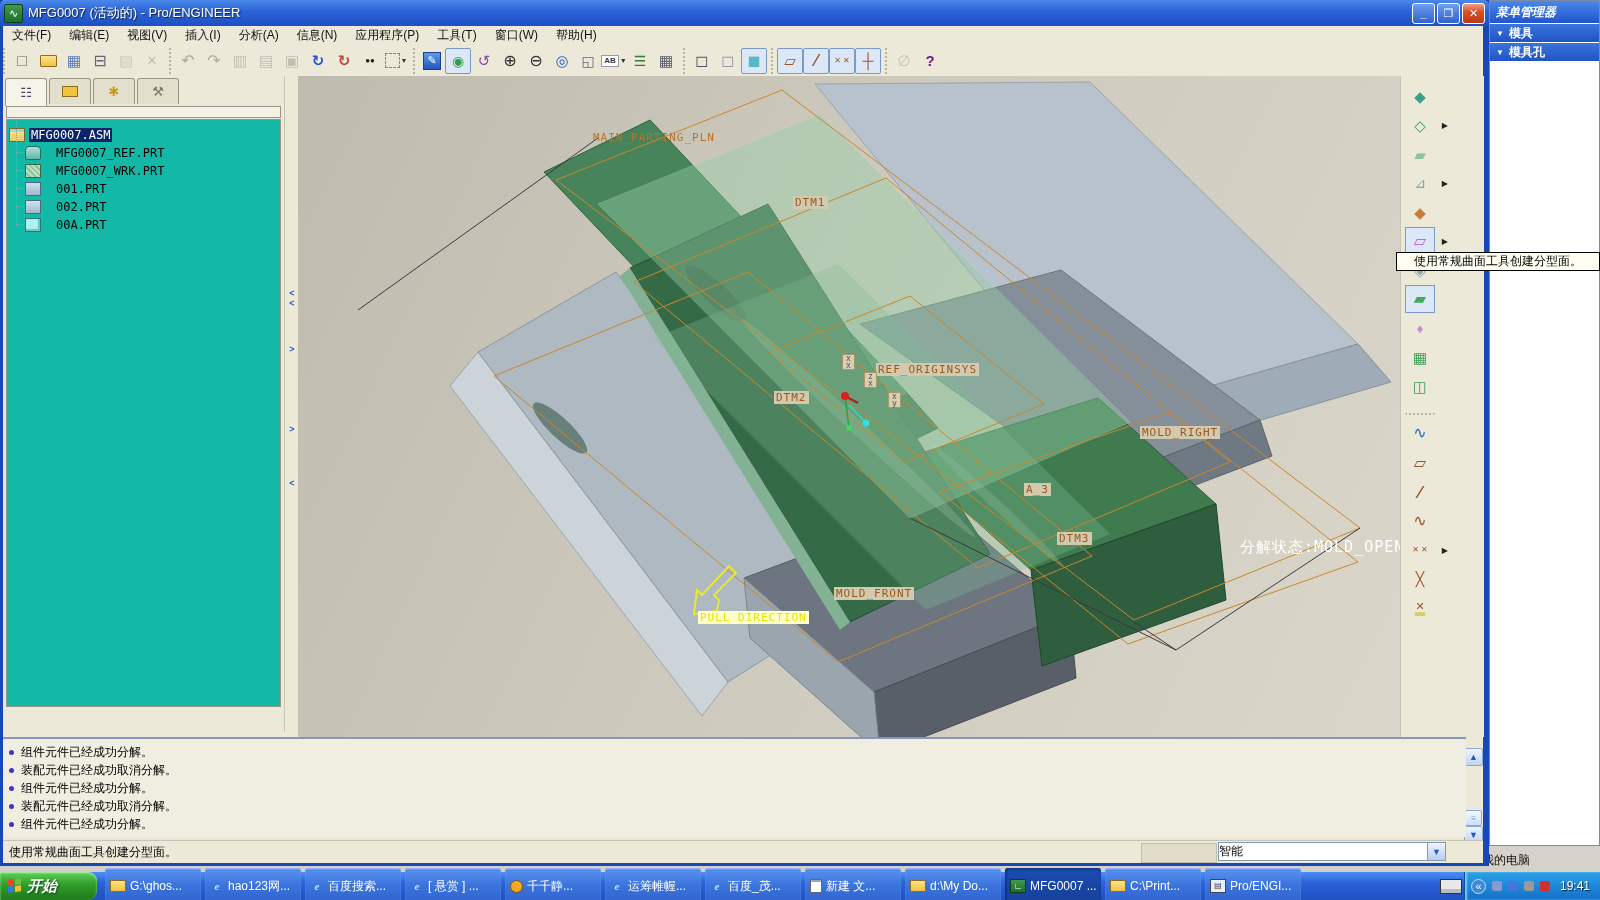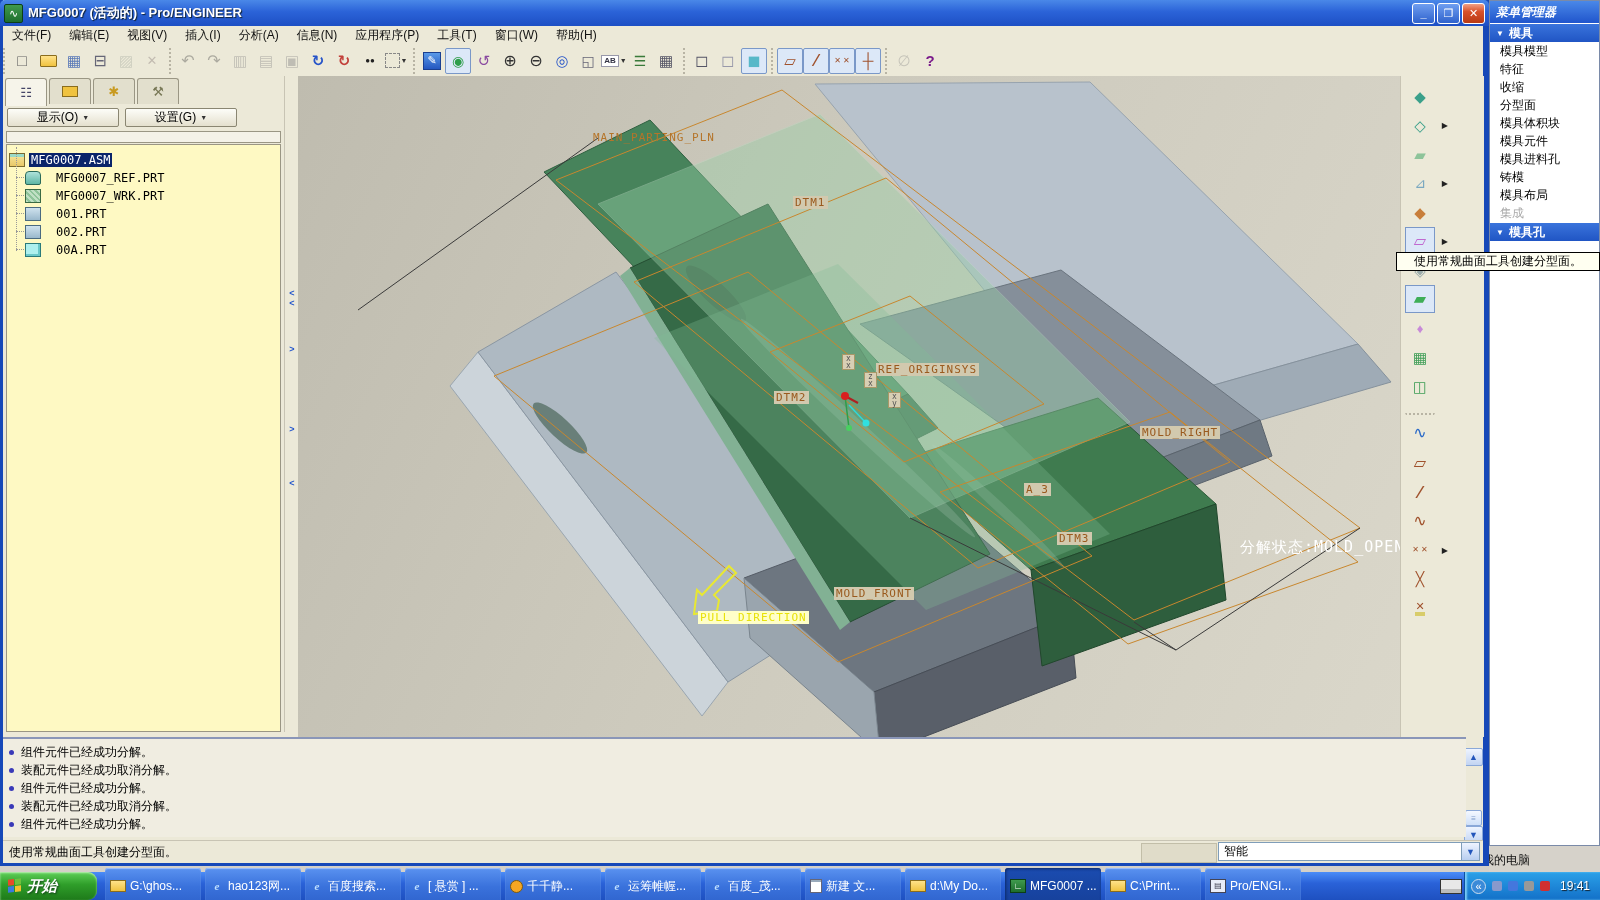--- a/index.html
+++ b/index.html
@@ -4,21 +4,21 @@
 <style>
   html,body{margin:0;padding:0;}
   body{font-family:"Liberation Sans","DejaVu Sans",sans-serif;font-size:12px;background:#3a6ea5;}
   #screen{position:relative;width:1600px;height:900px;overflow:hidden;background:#d4d0c8;}
   .abs{position:absolute;}
 
   
   #app{left:0;top:0;width:1489px;height:866px;background:#ece9d8;border-left:3px solid #1648b8;border-right:6px solid #1648b8;border-bottom:4px solid #1648b8;box-sizing:border-box;}
   #titlebar{left:0;top:0;width:1489px;height:26px;background:linear-gradient(#4a88e8,#2b63d8 45%,#1d4fc4);display:flex;align-items:center;padding:0 4px;box-sizing:border-box;border-radius:5px 5px 0 0;}
   #titlebar .app-ico{width:17px;height:17px;background:linear-gradient(#3f9a4d,#1f6e2e);border:1px solid #0c3f16;border-radius:2px;color:#fff;font-size:11px;display:flex;align-items:center;justify-content:center;margin-right:5px;}
-  #title-text{color:#fff;font-weight:bold;font-size:13px;text-shadow:1px 1px 1px #123;flex:1;}
+  #title-text{color:#fff;font-weight:normal;font-size:13px;text-shadow:1px 1px 1px #123;flex:1;}
   .winbtn{width:21px;height:19px;margin-left:2px;border:1px solid #fff;border-radius:3px;color:#fff;font-size:11px;font-weight:bold;display:flex;align-items:center;justify-content:center;background:linear-gradient(#6f9ef0,#2f62cc);}
   .winbtn.close{background:linear-gradient(#f0a086,#d8512a 40%,#b83a14);}
 
   
   #menubar{left:3px;top:26px;width:1480px;height:19px;display:flex;align-items:center;background:#ece9d8;border-bottom:1px solid #d8d4c4;}
   .menu-item{padding:12px 9px;color:#111;cursor:default;}
 
   
   #toolbar{left:3px;top:45px;width:1480px;height:31px;display:flex;align-items:center;background:#ece9d8;border-bottom:1px solid #c8c4b4;}
   .tgroup{display:flex;align-items:center;padding:0 4px;border-left:2px dotted #b8b4a4;height:26px;}
@@ -70,21 +70,21 @@
   .nav-tab{width:40px;height:25px;border:1px solid #9a9684;border-bottom:none;border-radius:3px 3px 0 0;background:#e2dfcd;display:flex;align-items:center;justify-content:center;font-size:13px;}
   .nav-tab.active{background:#f6f4ea;height:27px;}
   .tree-tab-icon{color:#446;}
   .folder-tab-icon{width:14px;height:9px;background:#f0c340;border:1px solid #8a6d1e;}
   .star-tab-icon{color:#c89a20;}
   .tools-tab-icon{color:#775;}
   #nav-btnrow{display:flex;gap:6px;padding:3px 4px;}
   .nav-btn{flex:0 0 auto;width:110px;height:17px;border:1px solid #8a8672;border-radius:2px;background:linear-gradient(#fdfdf8,#e4e0ce);display:flex;align-items:center;justify-content:center;gap:4px;}
   .nav-btn::after{content:"▼";font-size:7px;color:#333;}
   #nav-strip{margin:1px 3px;height:10px;background:#f4f2e8;border:1px solid #9a9684;}
-  #model-tree{margin:1px 3px;height:588px;background:#fef9c3;border:1px solid #9a9684;padding:6px 2px;overflow:hidden;box-sizing:border-box;font-family:"DejaVu Sans Mono","Liberation Mono",monospace;font-size:12px;}
+  #model-tree{margin:1px 3px;height:588px;background:#14b8a6;border:1px solid #9a9684;padding:6px 2px;overflow:hidden;box-sizing:border-box;font-family:"DejaVu Sans Mono","Liberation Mono",monospace;font-size:12px;}
   .tree-row{display:flex;align-items:center;height:18px;gap:4px;}
   .tree-row .ticon{width:14px;height:12px;flex:0 0 auto;}
   .tree-row.child{margin-left:16px;position:relative;gap:15px;}
   .tree-row.child::before{content:"";position:absolute;left:-9px;top:8px;width:8px;border-top:1px dotted #999;}
   #tree-kids{position:relative;}
   #tree-kids::before{content:"";position:absolute;left:7px;top:-4px;bottom:8px;border-left:1px dotted #999;}
   .tree-label{white-space:nowrap;}
   .tree-row.selected .tree-label{background:#0a246a;color:#fff;padding:0 2px;}
   .assembly-icon{background:linear-gradient(#f8e8a0,#e8c868);border:1px solid #7a6a30;box-shadow:inset 0 3px #9adac8;}
   .ref-part-icon{background:linear-gradient(#aee2da,#5fb7a5);border:1px solid #2a6a5a;border-radius:4px 4px 2px 2px;}
@@ -135,21 +135,21 @@
   .sb-btn{width:17px;height:16px;background:linear-gradient(#eef4ff,#c2d4f2);border:1px solid #8aa8d8;border-radius:2px;color:#2255bb;font-size:9px;display:flex;align-items:center;justify-content:center;}
   .sb-thumb{width:15px;height:14px;background:linear-gradient(#f4f8ff,#cfe0f8);border:1px solid #8aa8d8;border-radius:2px;color:#7a98c8;font-size:8px;display:flex;align-items:center;justify-content:center;}
 
   
   #messages{left:3px;top:737px;width:1463px;height:100px;background:#f0ede1;border-top:2px solid #8a96b8;padding:4px 6px;box-sizing:border-box;overflow:hidden;}
   .msg-row{display:flex;align-items:center;height:18px;gap:7px;color:#000;}
   .msg-row .bullet{width:5px;height:5px;border-radius:50%;background:#3a3ab8;flex:0 0 auto;}
   #statusbar{left:3px;top:840px;width:1480px;height:22px;background:#ece9d8;border-top:1px solid #c8c4b4;display:flex;align-items:center;}
   #status-text{padding-left:6px;flex:0 0 auto;color:#000;}
   #status-cell{position:absolute;left:1138px;width:74px;height:18px;top:2px;background:#e0dcc9;border:1px solid #c2bea8;}
-  #smart-combo{position:absolute;left:1215px;top:1px;width:262px;height:19px;background:#fff;border:1px solid #7f9db9;display:flex;align-items:center;justify-content:space-between;padding-left:5px;box-sizing:border-box;}
+  #smart-combo{position:absolute;left:1215px;top:1px;width:228px;height:19px;background:#fff;border:1px solid #7f9db9;display:flex;align-items:center;justify-content:space-between;box-sizing:border-box;}
   #smart-combo .dd{width:17px;height:17px;background:linear-gradient(#eef4ff,#b8cef0);border-left:1px solid #7f9db9;color:#2255bb;font-size:9px;display:flex;align-items:center;justify-content:center;}
 
   
   #menu-mgr{left:1489px;top:0;width:111px;height:846px;background:#fff;border:1px solid #7a8aa8;box-sizing:border-box;}
   #mm-title{height:22px;background:linear-gradient(#4a88e8,#2055cc);color:#fff;font-weight:bold;font-size:12px;display:flex;align-items:center;padding-left:6px;font-style:italic;}
   .mm-header{height:18px;background:linear-gradient(#3a74dc,#2055c4);color:#fff;font-weight:bold;display:flex;align-items:center;gap:5px;padding-left:6px;margin-top:1px;}
   .mm-header::before{content:"▼";font-size:8px;}
   .mm-item{height:18px;display:flex;align-items:center;padding-left:10px;color:#000;}
   .mm-item.disabled{color:#aaa;}
   .mm-item.bold{font-weight:bold;}
@@ -350,28 +350,20 @@
       <div class="nav-tab">
           <span class="folder-tab-icon"></span>
         </div>
       <div class="nav-tab">
           <span class="star-tab-icon">✱</span>
         </div>
       <div class="nav-tab">
           <span class="tools-tab-icon">⚒</span>
         </div>
     </div>
-    <div id="nav-btnrow">
-      <div class="nav-btn">
-          <span>显示(O)</span>
-        </div>
-      <div class="nav-btn">
-          <span>设置(G)</span>
-        </div>
-    </div>
     <div id="nav-strip"></div>
     <div id="model-tree">
       <div id="tree-kids">
 
       <div class="tree-row selected">
             <span class="ticon gicon assembly-icon"></span>
             <span class="tree-label">MFG0007.ASM</span>
           </div>
           <div class="tree-row child">
             <span class="ticon gicon ref-part-icon"></span>
@@ -587,33 +579,20 @@
     <div id="status-cell"></div>
     <div id="smart-combo">
       <span>智能</span>
       <span class="dd">▼</span>
     </div>
   </div>
 
   <div id="menu-mgr" class="abs">
     <div id="mm-title">菜单管理器</div>
     <div class="mm-header">模具</div>
-    <div>
-
-    <div class="mm-item">模具模型</div>
-        <div class="mm-item">特征</div>
-        <div class="mm-item">收缩</div>
-        <div class="mm-item">分型面</div>
-        <div class="mm-item">模具体积块</div>
-        <div class="mm-item">模具元件</div>
-        <div class="mm-item">模具进料孔</div>
-        <div class="mm-item">铸模</div>
-        <div class="mm-item">模具布局</div>
-        <div class="mm-item disabled">集成</div>
-      </div>
     <div class="mm-header">模具孔</div>
   </div>
 
   <div id="tooltip" class="abs">使用常规曲面工具创建分型面。</div>
 
   <div id="desktop-strip" class="abs">
     <div class="dtext">我的电脑</div>
   </div>
 
   <div id="taskbar" class="abs">

